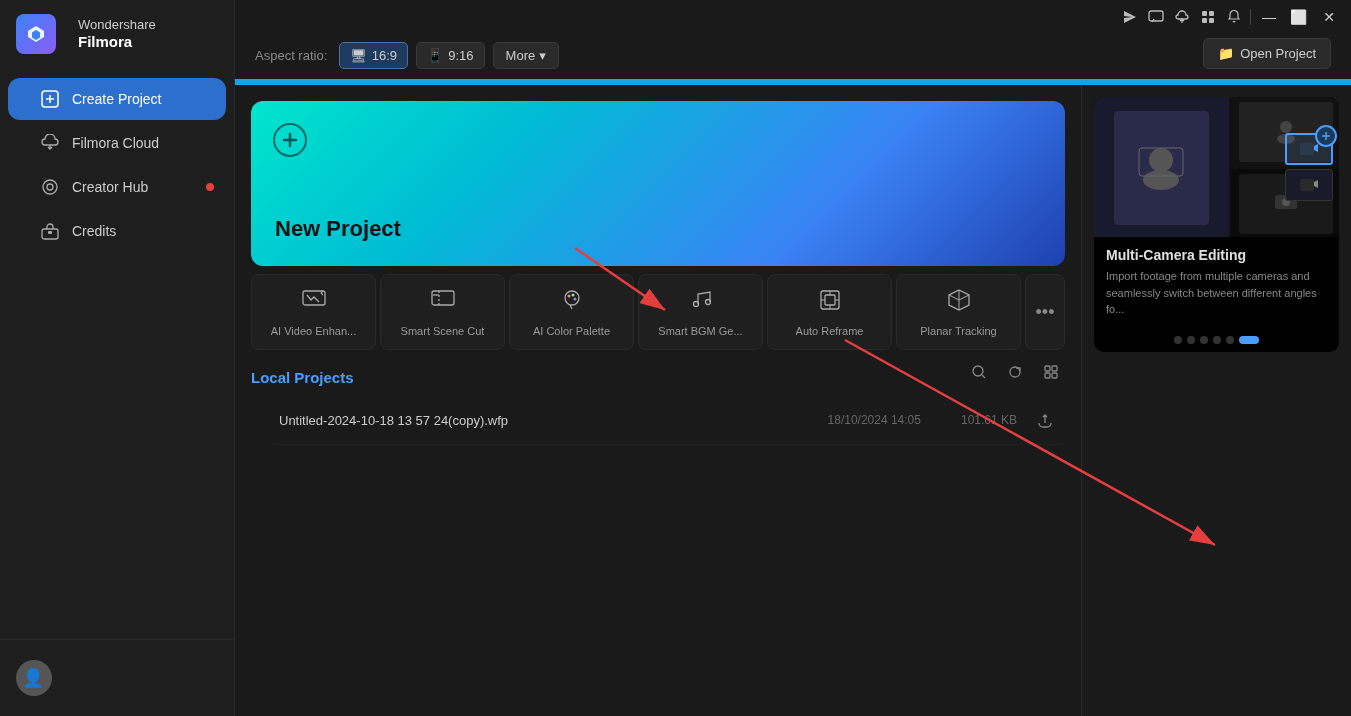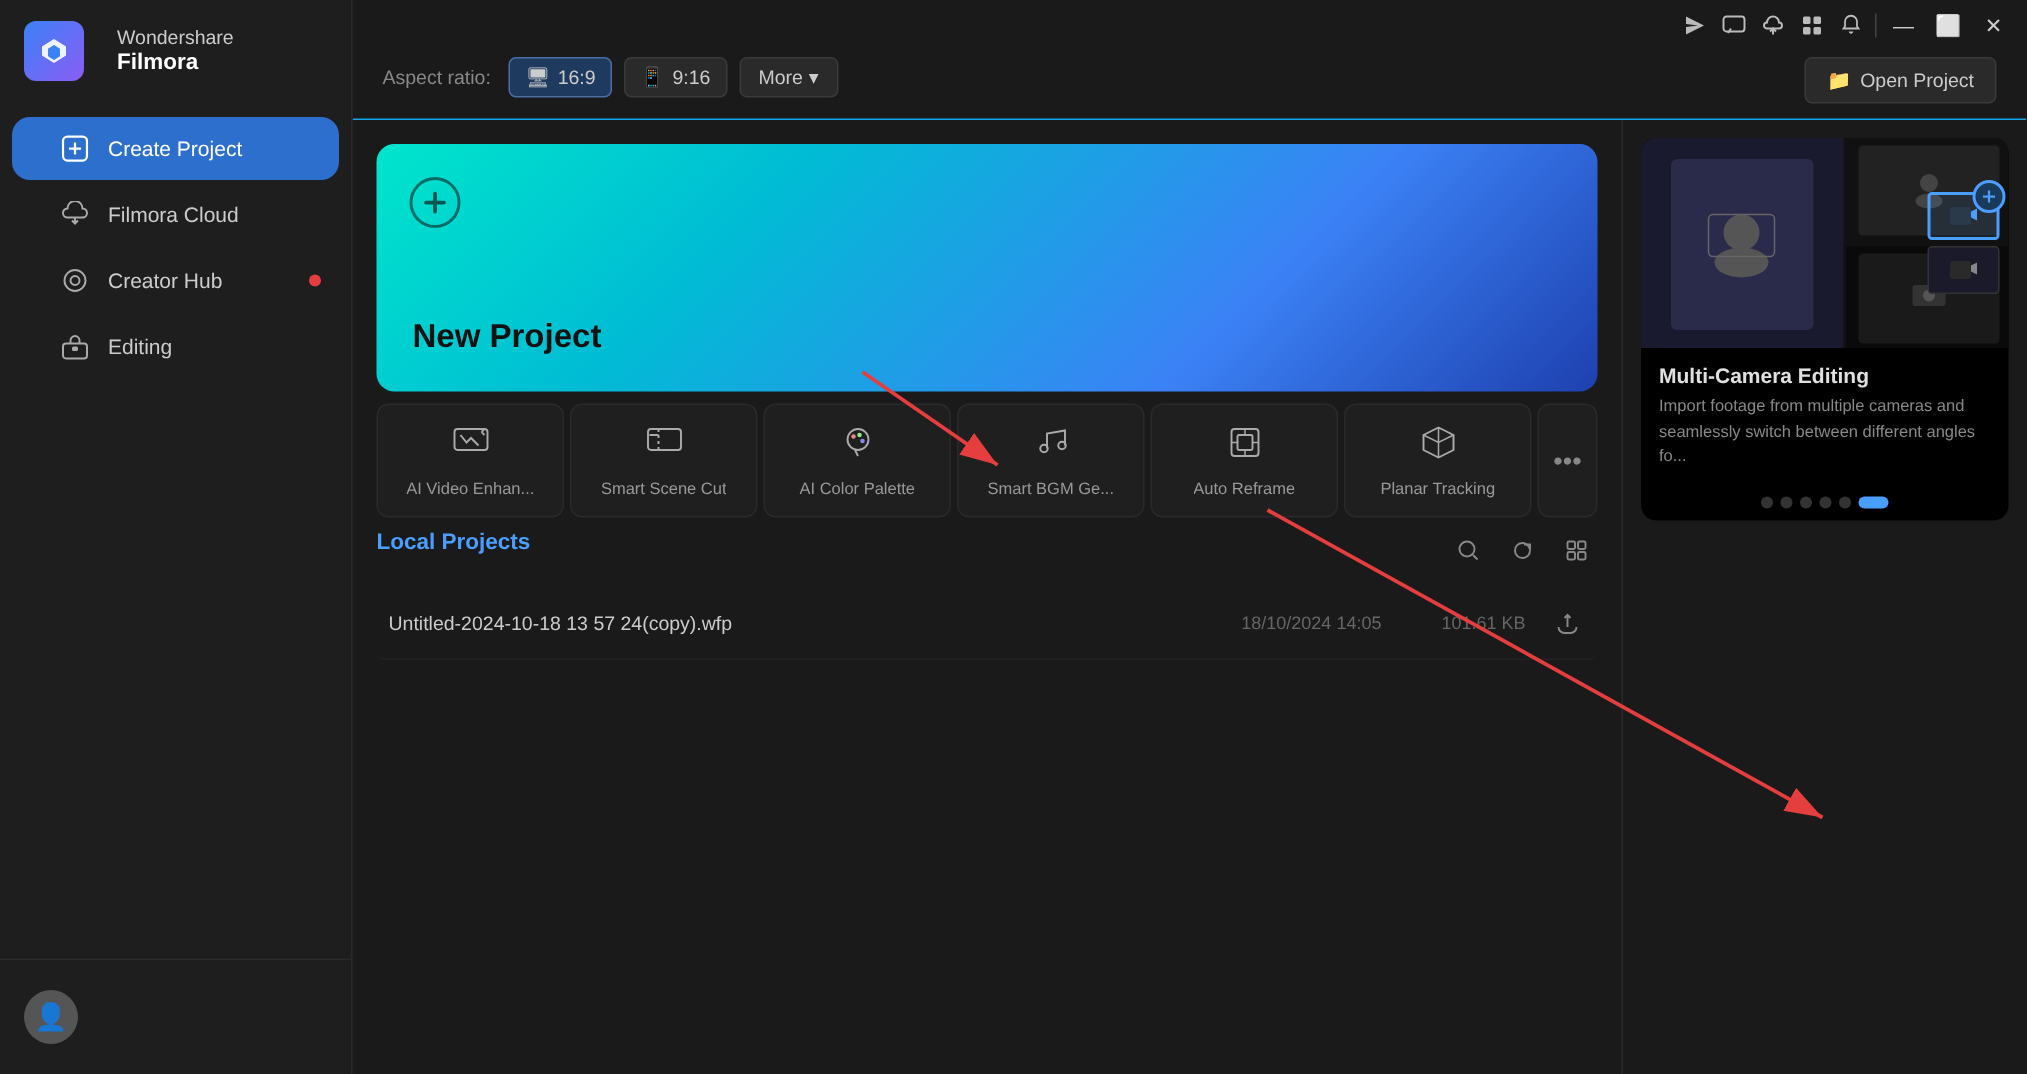--- a/index.html
+++ b/index.html
@@ -181,24 +181,24 @@
     }
 
     .action-icon.highlight {
       background: #2d6fcc;
       color: white;
     }
 
     
     .top-bar {
       display: flex;
-      align-items: flex-start;
+      align-items: flex-end;
       justify-content: space-between;
       padding: 10px 20px;
-      border-bottom: 1px solid #0ea5e9;
+      border-bottom: 6px solid #0ea5e9;
     }
 
     .aspect-controls {
       display: flex;
       align-items: center;
       gap: 8px;
     }
 
     .aspect-label {
       font-size: 13px;
@@ -354,21 +354,21 @@
     
     .local-projects-section {
       flex: 1;
       display: flex;
       flex-direction: column;
       overflow: hidden;
     }
 
     .section-header {
       display: flex;
-      align-items: flex-start;
+      align-items: flex-end;
       justify-content: space-between;
       margin-bottom: 10px;
     }
 
     .section-title {
       font-size: 15px;
       font-weight: 600;
       color: #4a9eff;
     }
 
@@ -385,20 +385,21 @@
       justify-content: center;
       border-radius: 4px;
       cursor: pointer;
       color: #888;
       font-size: 16px;
     }
 
     .projects-list {
       flex: 1;
       overflow-y: auto;
+      margin-left: 20px;
     }
 
     .project-row {
       display: flex;
       align-items: center;
       padding: 12px 8px;
       border-radius: 6px;
       cursor: pointer;
       border-bottom: 1px solid #222;
     }
@@ -643,21 +644,21 @@
     </div>
 
     <div class="sidebar-item">
       <div class="item-icon">
         <svg width="18" height="18" viewBox="0 0 18 18" fill="none">
           <rect x="1" y="7" width="16" height="10" rx="2" stroke="#aaa" stroke-width="1.3" fill="none"></rect>
           <path d="M6 7V5a3 3 0 016 0v2" stroke="#aaa" stroke-width="1.3" fill="none"></path>
           <rect x="7" y="9" width="4" height="3" rx="1" fill="#aaa"></rect>
         </svg>
       </div>
-      <span class="item-label">Editing</span>
+      <span class="item-label">Credits</span>
     </div>
   </div>
 
   <div class="sidebar-bottom">
     <div class="user-area">
       <div class="user-avatar">👤</div>
     </div>
   </div>
 </div>
 

